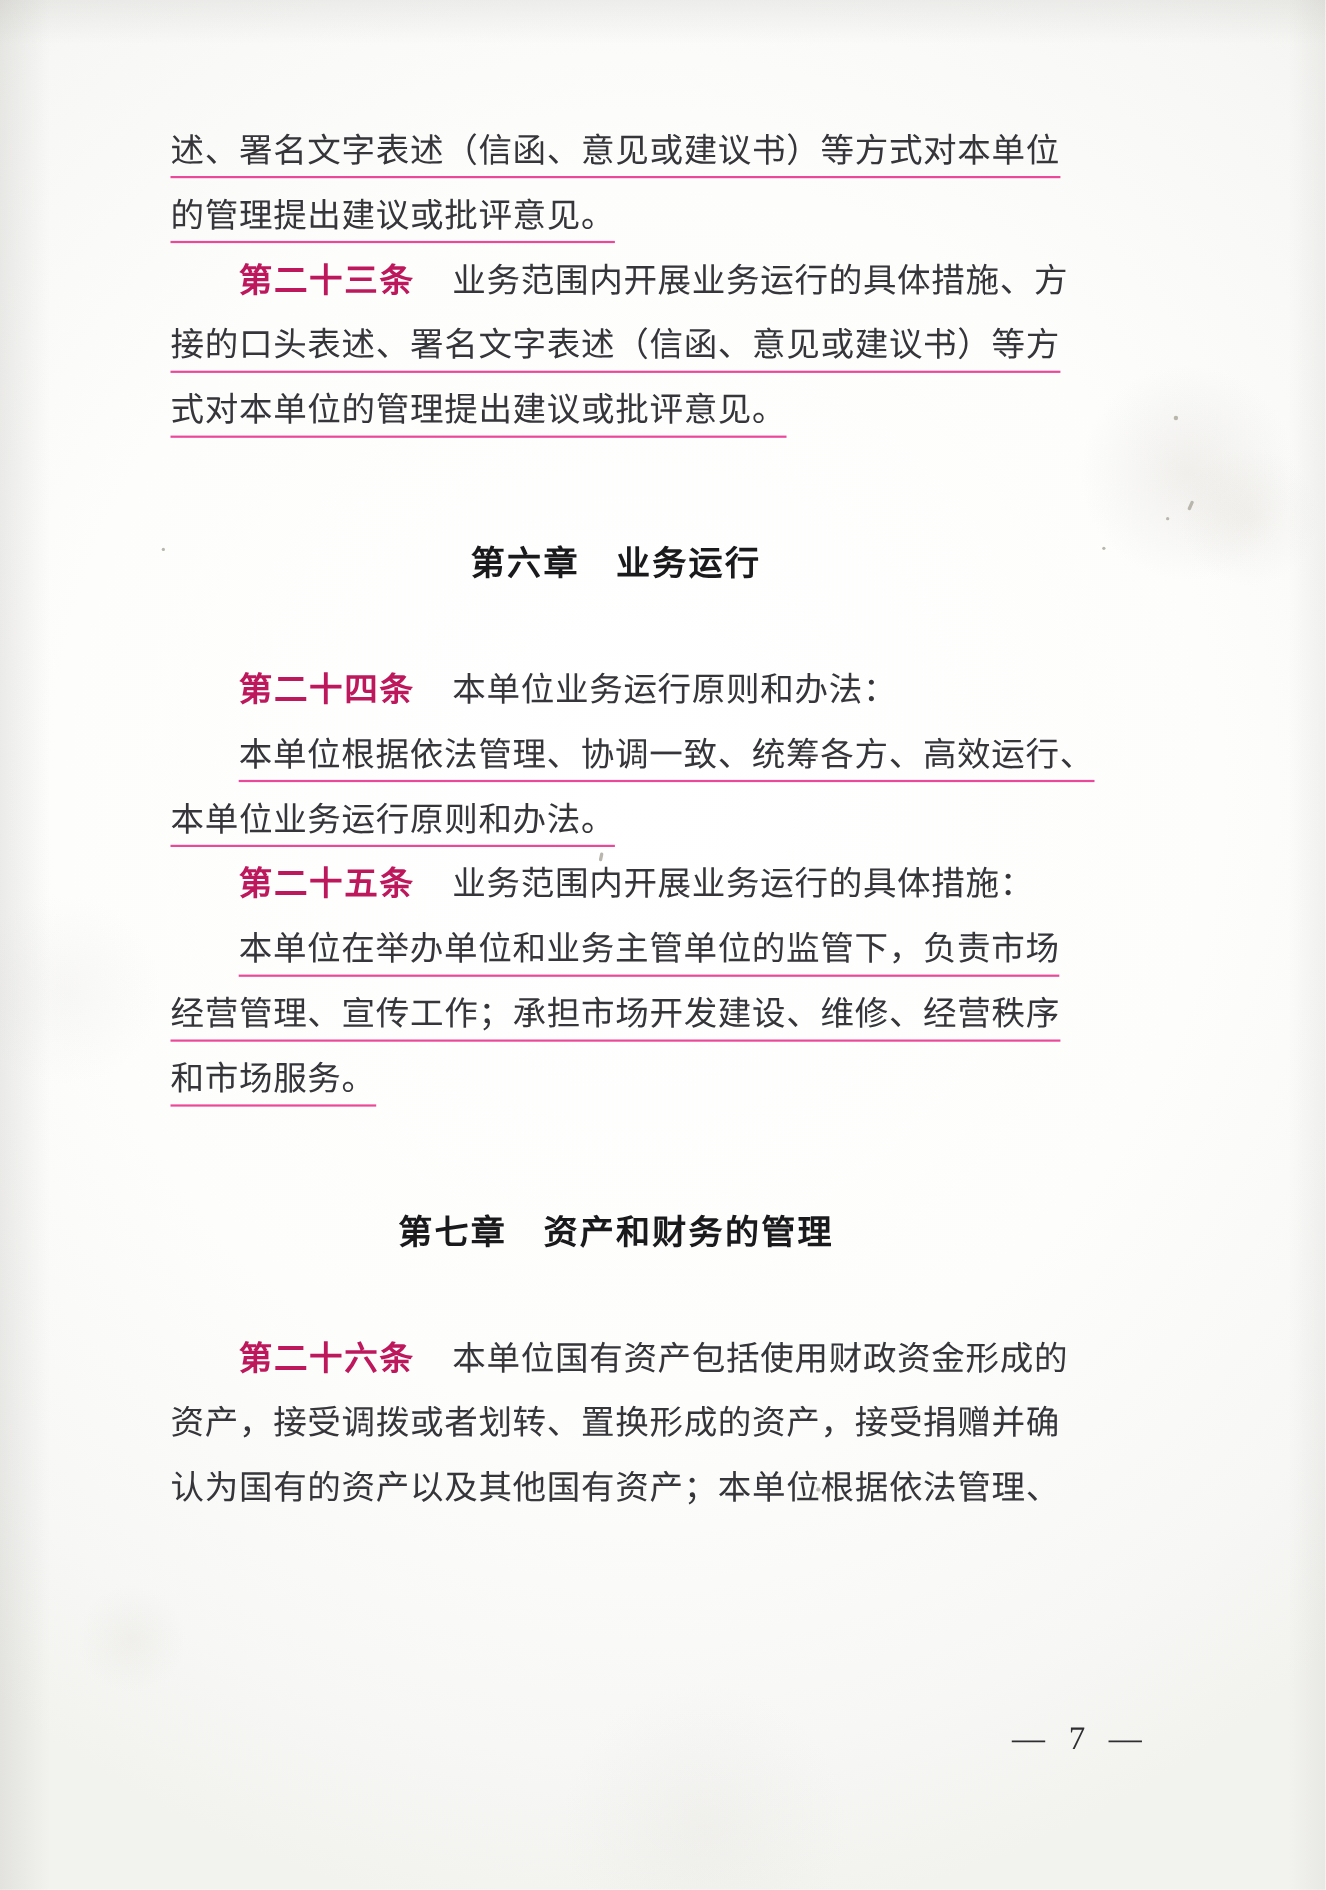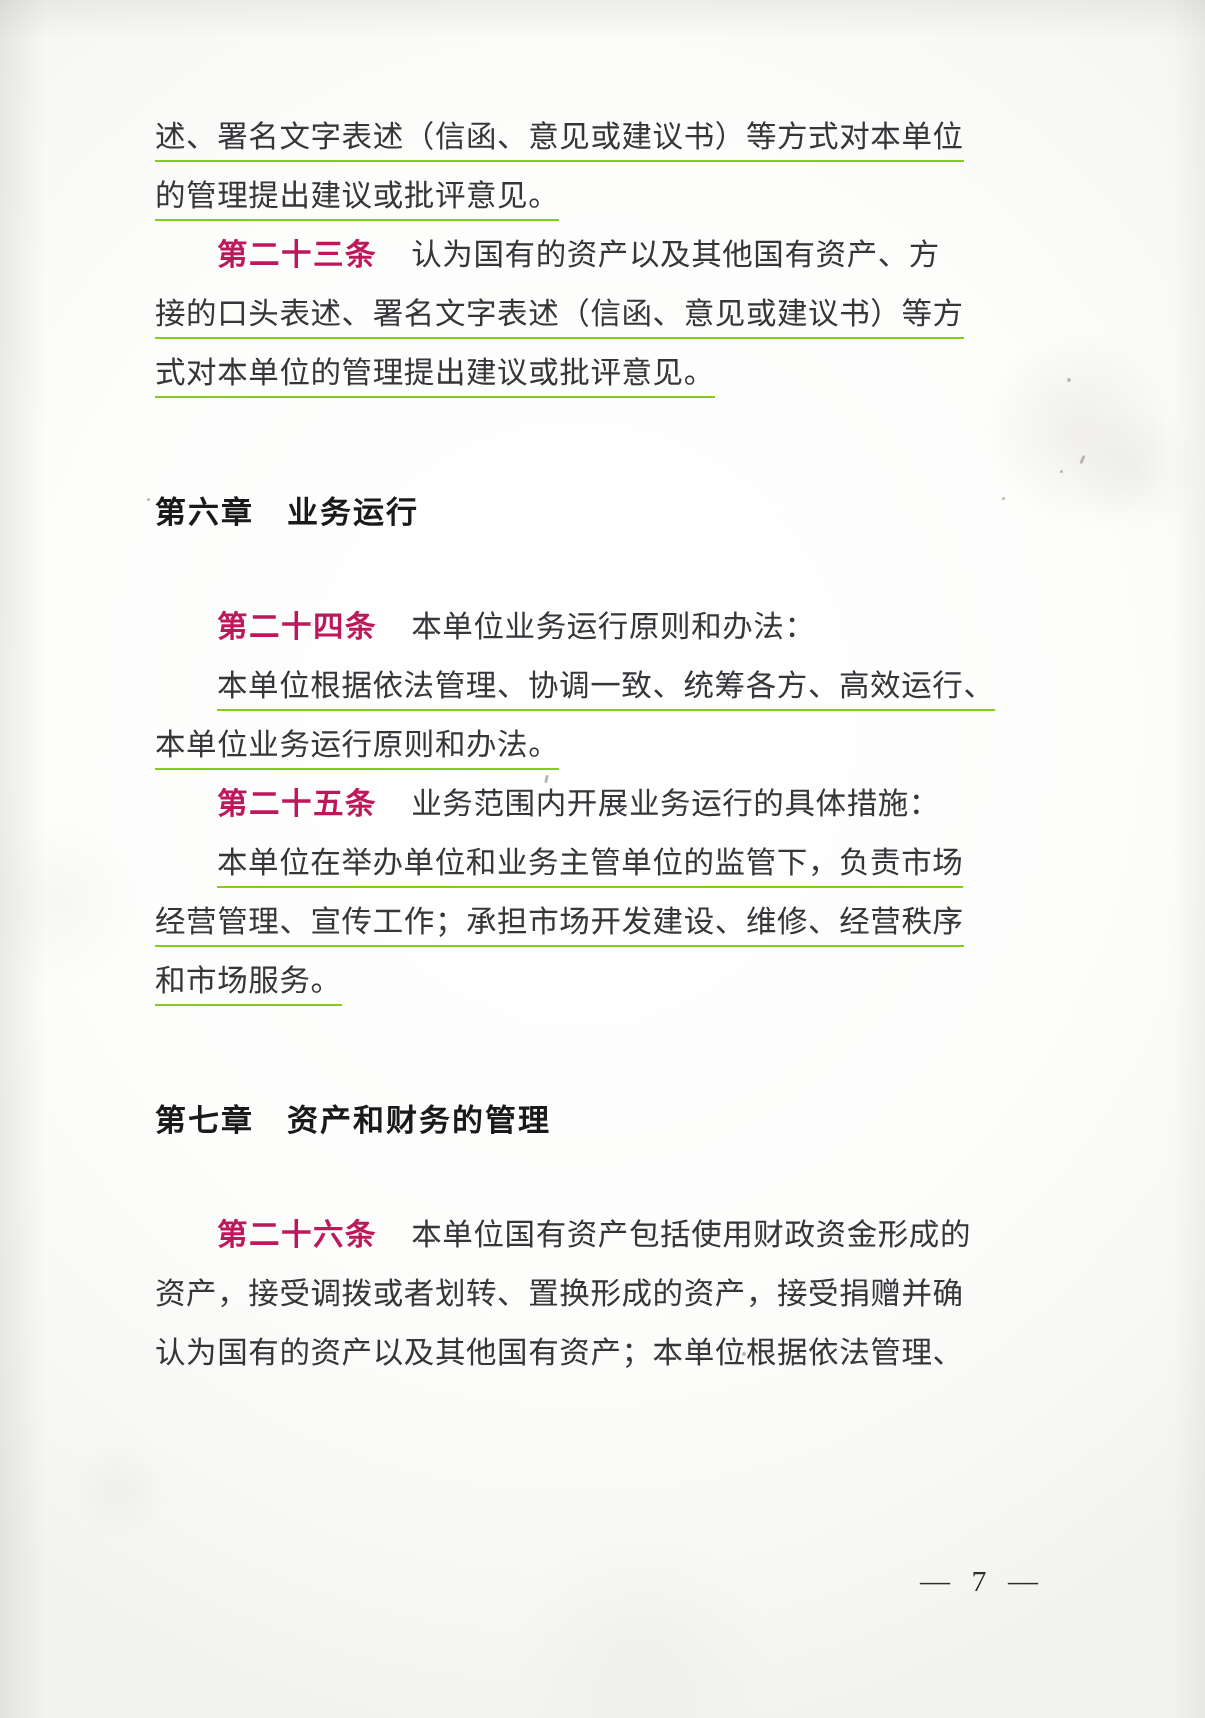--- a/index.html
+++ b/index.html
@@ -66,37 +66,38 @@
     font-family: "Liberation Serif", "DejaVu Serif", serif;
   }
 
   
   .body-text {
     color: #35353a;
   }
 
   
   .ul {
-    border-bottom: 2px solid #84cc16;
+    border-bottom: 2px solid #ec4899;
     padding-bottom: 7px;
     display: inline-block;
     line-height: 1;
   }
 
   
   .art {
     font-weight: bold;
     color: #be185d;
     letter-spacing: 1.5px;
   }
 
   .indent { padding-left: 62px; }
 
   
   .chapter {
+    text-align: center;
     font-weight: bold;
     font-size: 31px;
     color: #1a1a1d;
     letter-spacing: 2px;
     height: 59px;
     line-height: 59px;
   }
   .spacer-md { height: 56px; }
   .spacer-lg { height: 80px; }
 
@@ -138,21 +139,21 @@
 
   <div class="line body-text">
     <span class="ul">述、署名文字表述（信函、意见或建议书）等方式对本单位</span>
   </div>
   <div class="line body-text">
     <span class="ul">的管理提出建议或批评意见。</span>
   </div>
 
   <div class="line indent">
     <span class="art">第二十三条</span>
-    <span class="body-text" style="margin-left:26px;">认为国有的资产以及其他国有资产、方</span>
+    <span class="body-text" style="margin-left:26px;">业务范围内开展业务运行的具体措施、方</span>
   </div>
   <div class="line body-text">
     <span class="ul">接的口头表述、署名文字表述（信函、意见或建议书）等方</span>
   </div>
   <div class="line body-text">
     <span class="ul">式对本单位的管理提出建议或批评意见。</span>
   </div>
 
   <div class="spacer-lg"></div>
 

